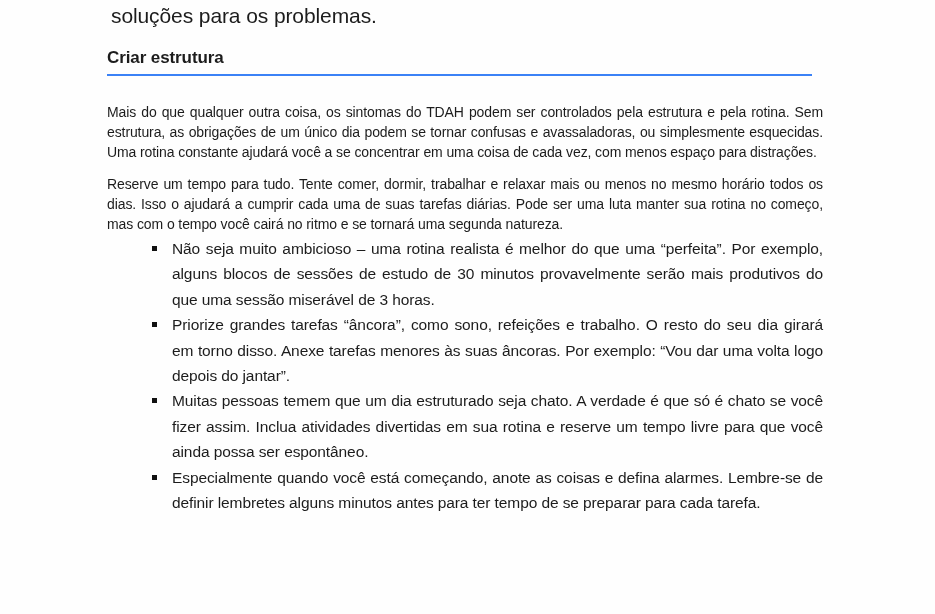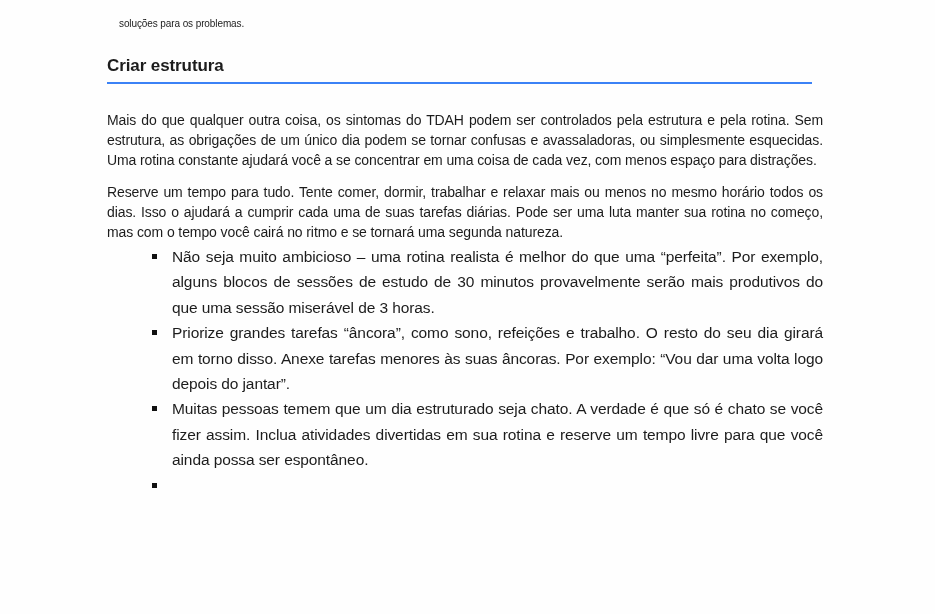--- a/index.html
+++ b/index.html
@@ -10,22 +10,22 @@
     height: 614px;
     background: #fefefe;
     overflow: hidden;
     font-family: "Liberation Sans", "DejaVu Sans", sans-serif;
     color: #1c1c1c;
     box-sizing: border-box;
     padding: 2px 112px 0 107px;
     -webkit-font-smoothing: antialiased;
   }
   .top-fragment {
-    margin: 12px;
-    font-size: 10px;
+    margin: 4px;
+    font-size: 21px;
     line-height: 20px;
     letter-spacing: -0.1px;
   }
   .heading {
     margin: 22px 11px 0 0;
     font-size: 17px;
     font-weight: bold;
     line-height: 20px;
     padding-bottom: 6px;
     border-bottom: 2px solid #3b82f6;
@@ -82,16 +82,17 @@
     <li class="bullet-item">
       <span class="bullet-marker"></span>
       <span>Priorize grandes tarefas “âncora”, como sono, refeições e trabalho. O resto do seu dia girará em torno disso. Anexe tarefas menores às suas âncoras. Por exemplo: “Vou dar uma volta logo depois do jantar”.</span>
     </li>
     <li class="bullet-item">
       <span class="bullet-marker"></span>
       <span>Muitas pessoas temem que um dia estruturado seja chato. A verdade é que só é chato se você fizer assim. Inclua atividades divertidas em sua rotina e reserve um tempo livre para que você ainda possa ser espontâneo.</span>
     </li>
     <li class="bullet-item">
       <span class="bullet-marker"></span>
+      <span>Especialmente quando você está começando, anote as coisas e defina alarmes. Lembre-se de definir lembretes alguns minutos antes para ter tempo de se preparar para cada tarefa.</span>
     </li>
   </ul>
 
 </div>
 
 </body></html>

